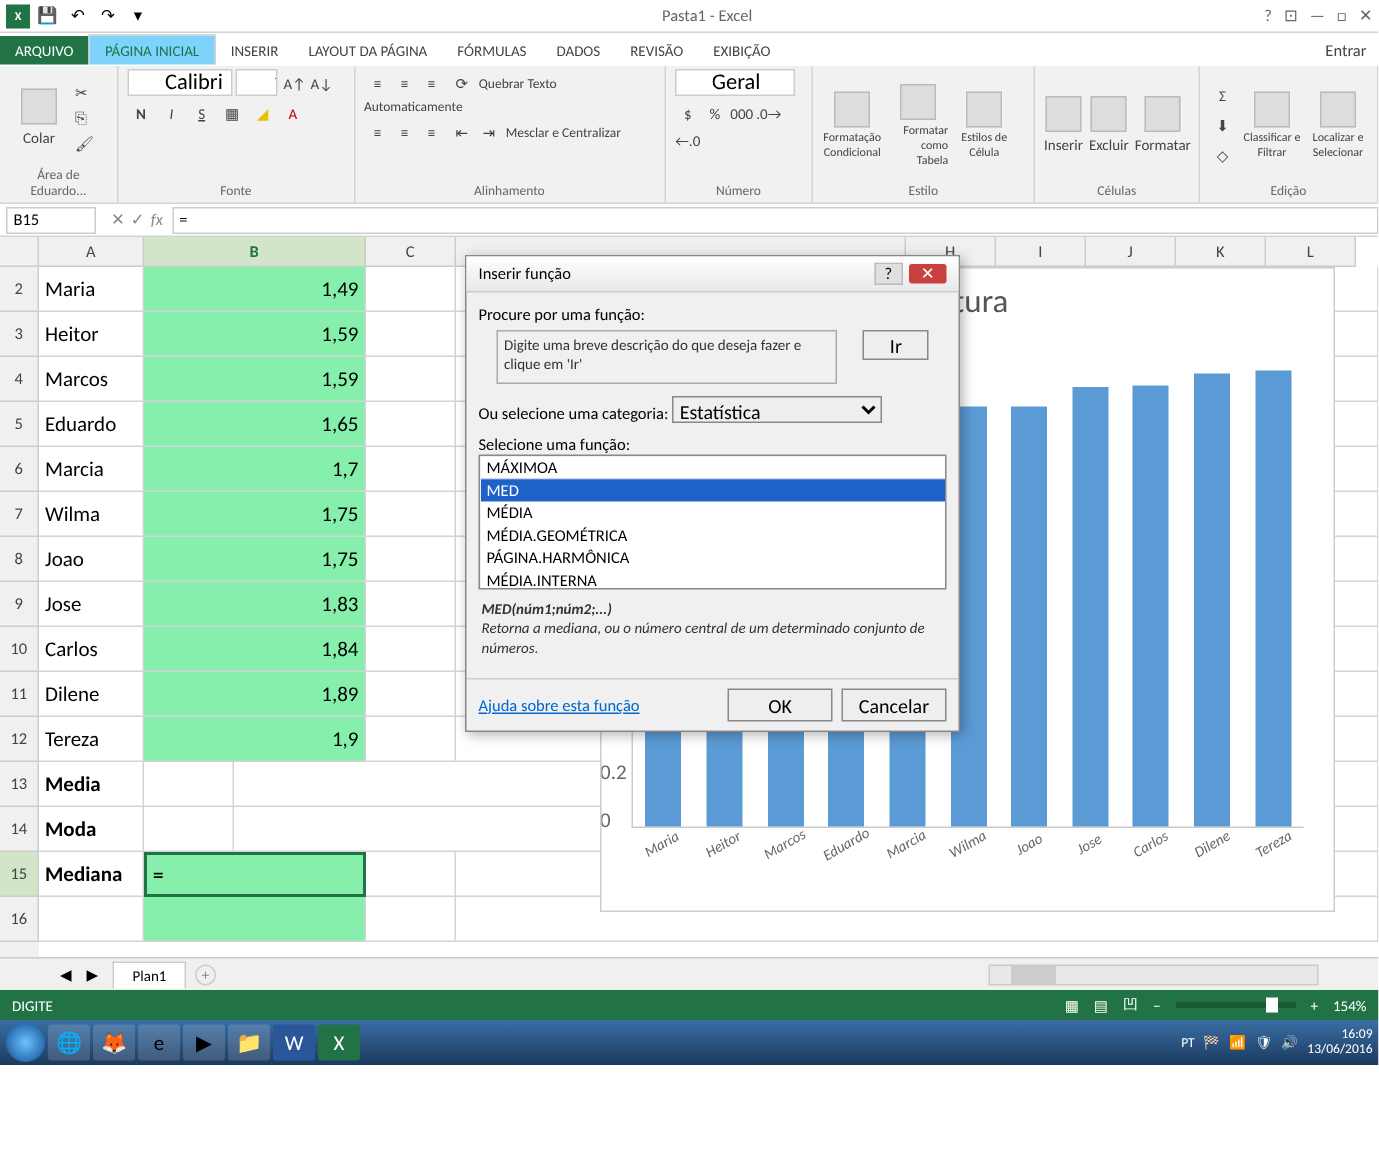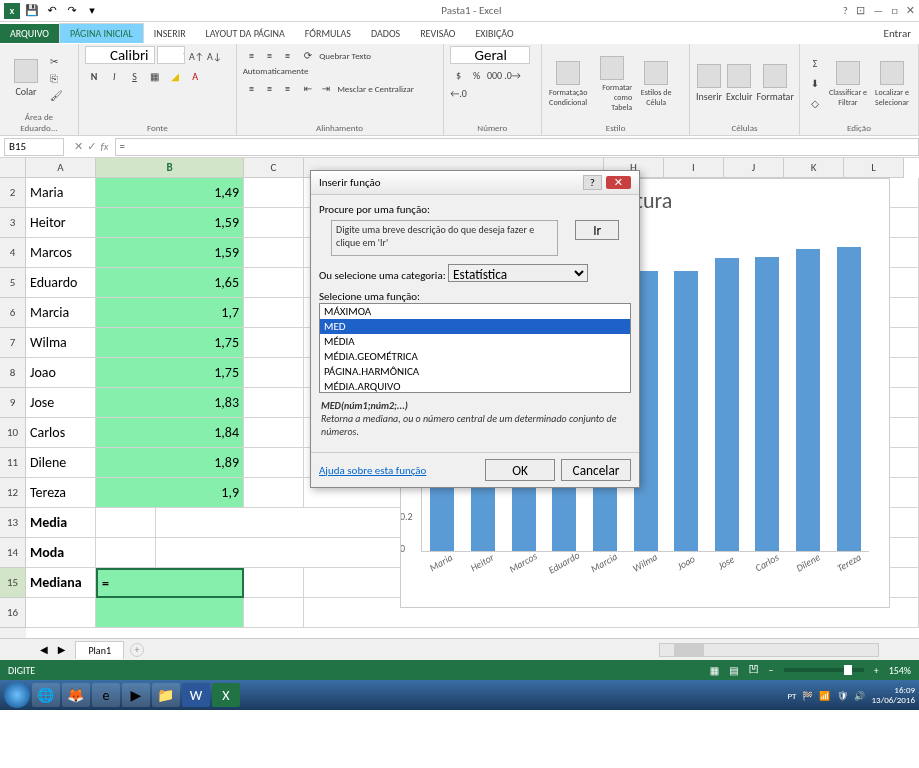--- a/index.html
+++ b/index.html
@@ -51,21 +51,21 @@
 .cell.bold { font-weight: bold; }
 .cell.active { border: 2px solid #217346; }
 .cell.colB { background: #86efac; }
 
 .chart-box { position: absolute; left: 400px; top: 20px; width: 490px; height: 430px; background: #fff; border: 1px solid #ccc; overflow: hidden;}
 .chart-title { text-align: center; font-size: 22px; color: #555; padding: 8px 0; }
 .chart-plot { position: relative; height: 330px; margin: 0 20px; border-left: 1px solid #ccc; border-bottom: 1px solid #ccc; }
 .bar { position: absolute; bottom: 0; width: 24px; background: #5b9bd5; }
 .xlabels { display: flex; justify-content: space-around; padding: 4px 20px; font-size: 10px; color: #666; }
 .xlabels span { transform: rotate(-30deg); display: inline-block; width: 40px; text-align: center; font-style: italic; }
-.ylab { position: absolute; left: -22px; font-size: 10px; color: #666; }
+.ylab { position: absolute; left: -22px; font-size: 14px; color: #666; }
 
 .dialog { position: absolute; left: 310px; top: 170px; width: 330px; background: #f0f0f0; border: 1px solid #888; box-shadow: 2px 2px 8px rgba(0,0,0,0.3); font-size: 11px; z-index: 100;}
 .dialog .dlg-title { background: linear-gradient(#fff,#e8e8e8); padding: 4px 8px; display: flex; align-items: center; border-bottom: 1px solid #ccc; }
 .dialog .dlg-title span:first-child { flex: 1; }
 .dialog .dlg-close { background: #c84040; color: #fff; padding: 0 8px; border-radius: 2px; margin-left: 4px; }
 .dialog .dlg-help { background: #e0e0e0; padding: 0 6px; border: 1px solid #bbb; }
 .dialog .dlg-body { padding: 8px; }
 .dialog .searchbox { width: 230px; height: 36px; border: 1px solid #aaa; padding: 2px 4px; font-size: 10px; color: #333; display: inline-block; vertical-align: top; }
 .dialog .gobtn { width: 44px; height: 20px; border: 1px solid #888; background: #eee; }
 .dialog .catrow { margin: 8px 0; }
@@ -408,21 +408,21 @@
       <span>Ou selecione uma categoria:</span>
       <select class="catsel"><option>Estatística</option></select>
     </div>
     <div>Selecione uma função:</div>
     <div class="fnlist" id="fnlist">
         <div class="fnitem">MÁXIMOA</div>
         <div class="fnitem sel">MED</div>
         <div class="fnitem">MÉDIA</div>
         <div class="fnitem">MÉDIA.GEOMÉTRICA</div>
         <div class="fnitem">PÁGINA.HARMÔNICA</div>
-        <div class="fnitem">MÉDIA.ARQUIVO</div>
+        <div class="fnitem">MÉDIA.INTERNA</div>
       </div>
     <div class="fndesc">
       <b>MED(núm1;núm2;...)</b><br>
       <span>Retorna a mediana, ou o número central de um determinado conjunto de números.</span>
     </div>
   </div>
   <div class="dlg-foot">
     <span class="helplink">Ajuda sobre esta função</span>
     <button class="dlgbtn">OK</button>
     <button class="dlgbtn">Cancelar</button>

